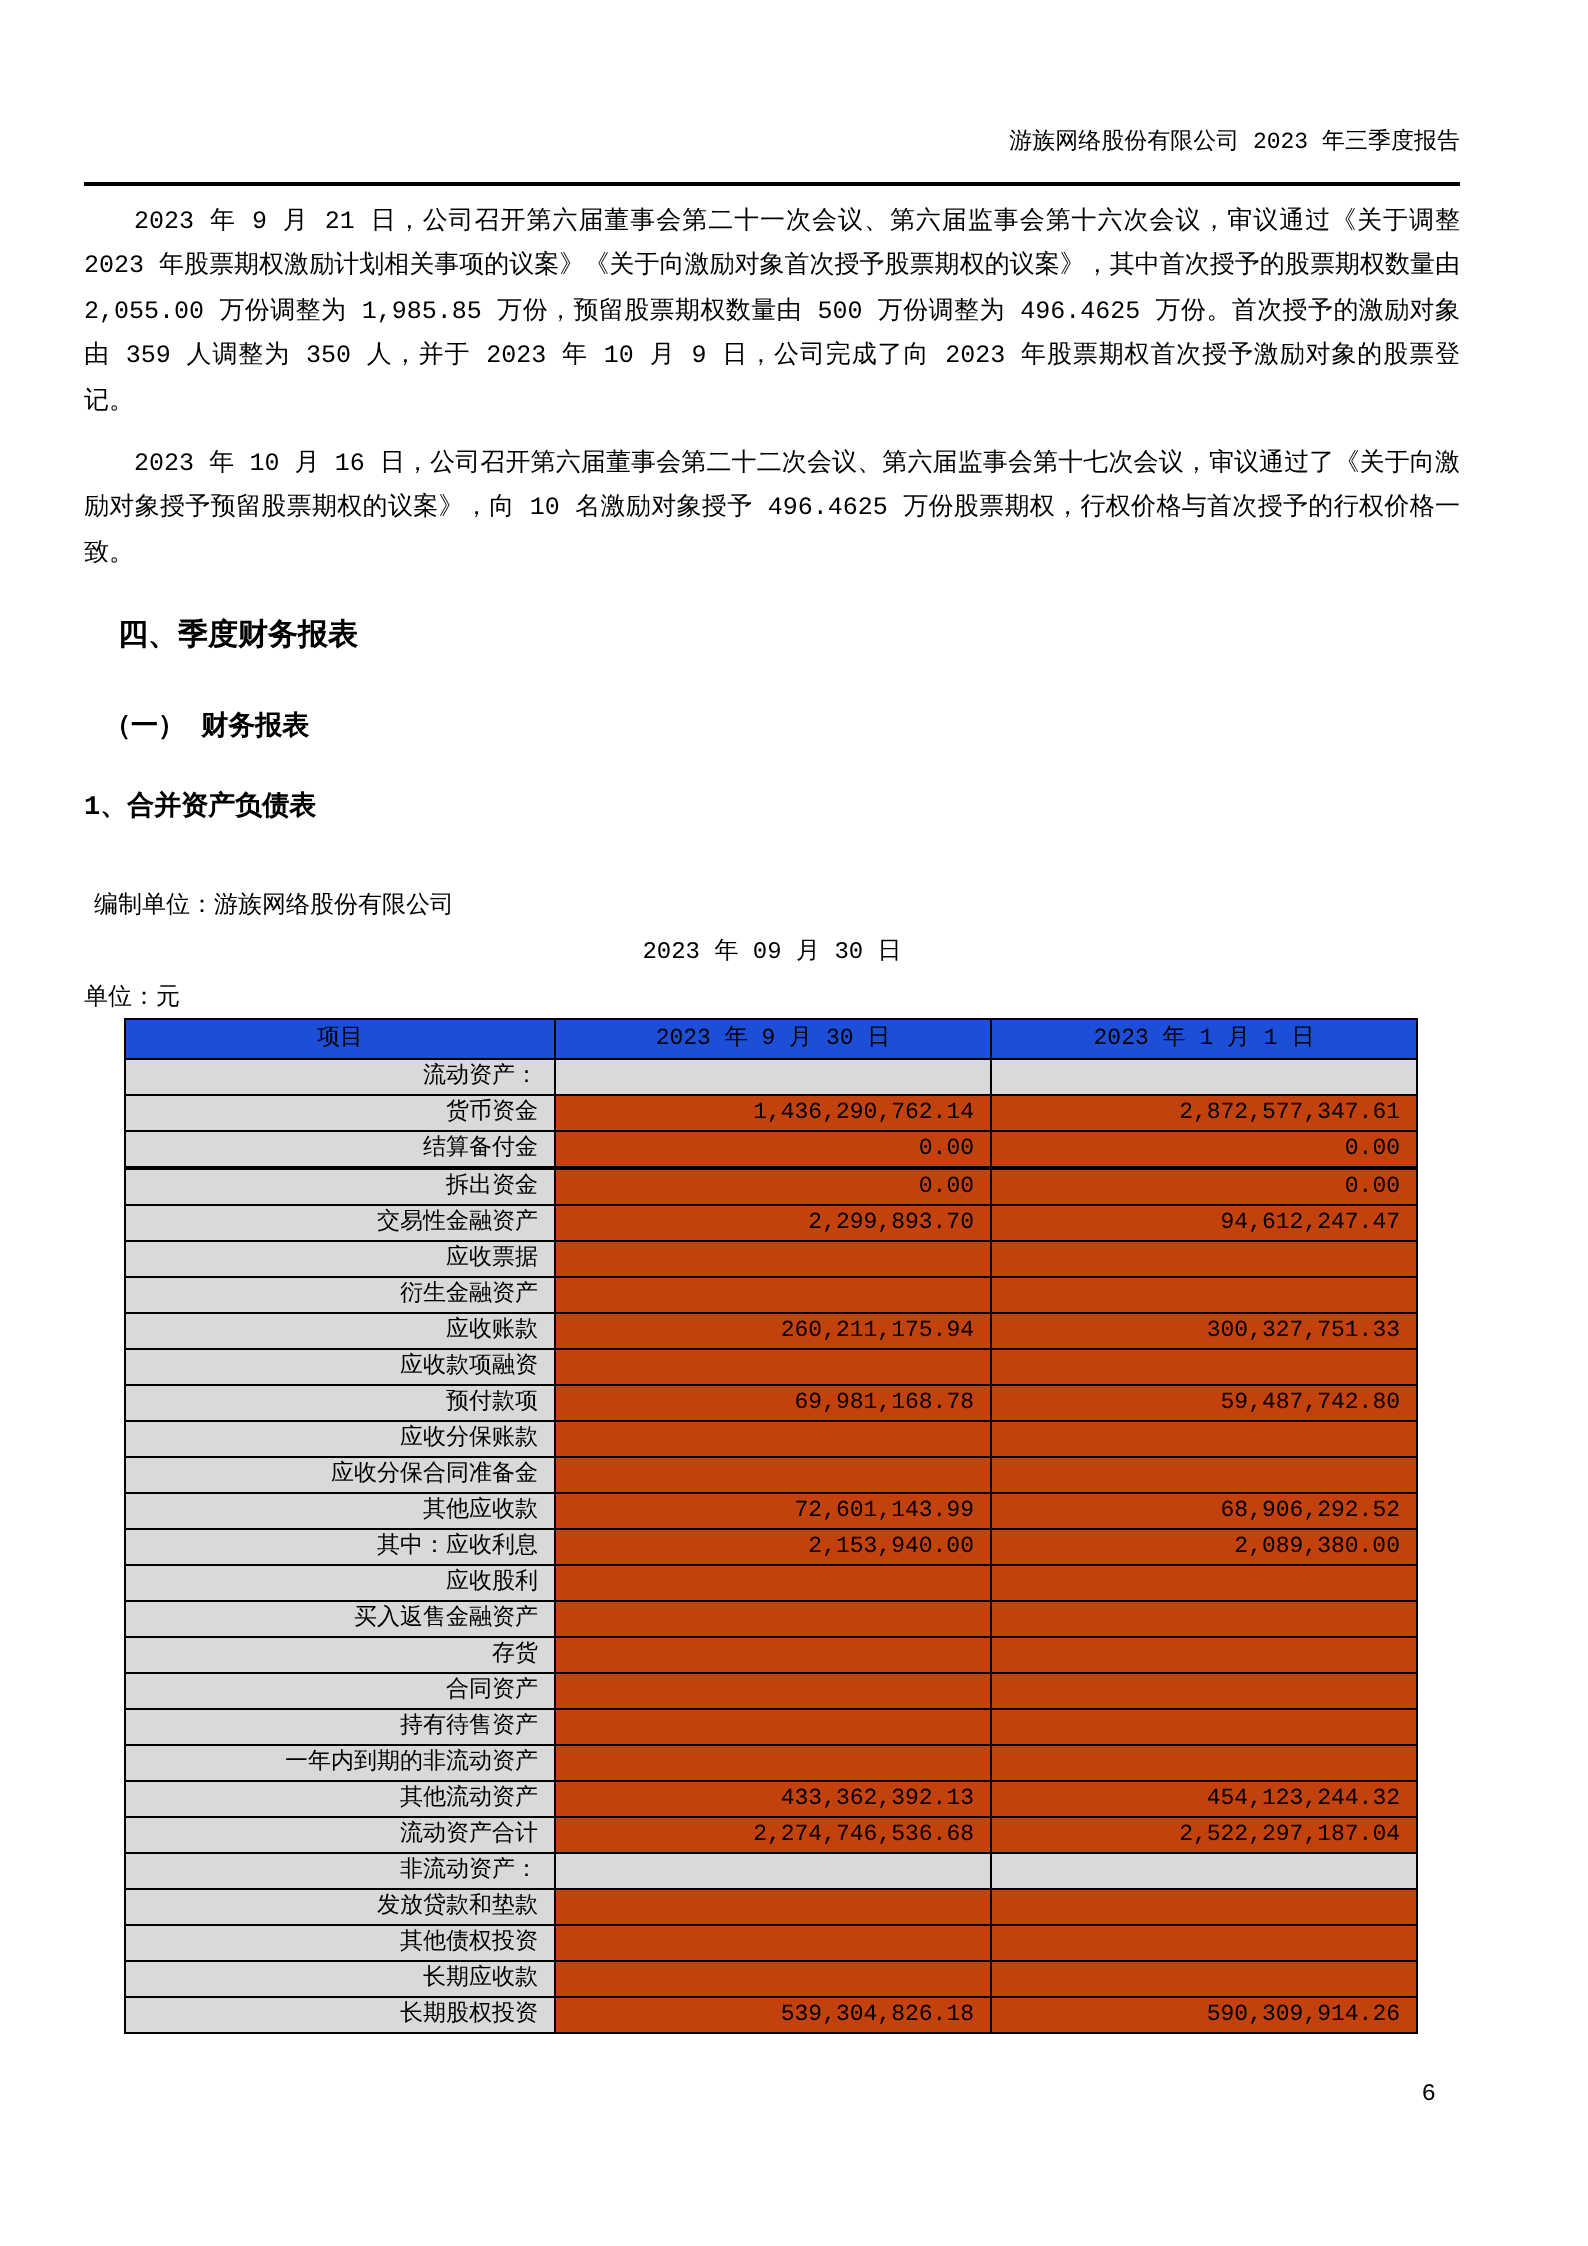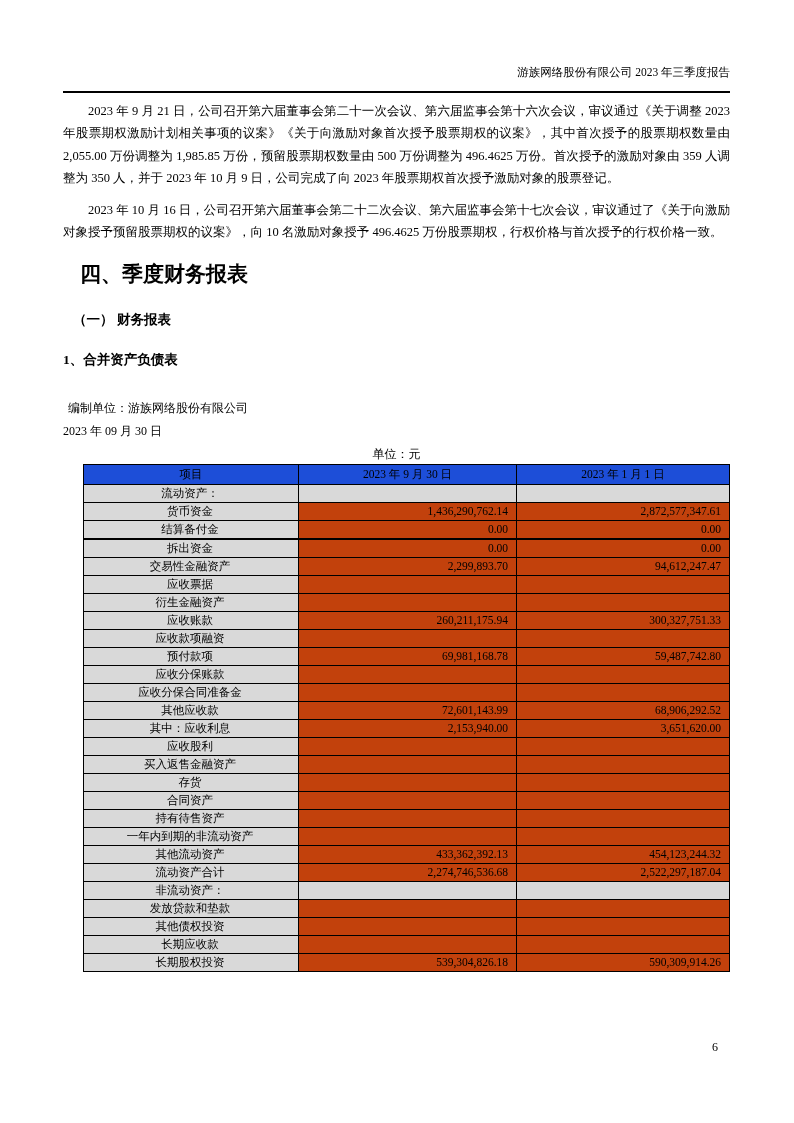--- a/index.html
+++ b/index.html
@@ -2,22 +2,22 @@
 <html><head>
 <meta charset="utf-8">
 <style>
   html,body{margin:0;padding:0;background:#ffffff;}
   .page{
     position:relative;
     width:794px;height:1082px;
     margin:0 auto;
     background:#ffffff;
     box-sizing:border-box;
-    padding:0 64px 0 63px;
-    font-family:Liberation Serif, serif;
+    padding:0 64px 0 42px;
+    font-family:Liberation Mono, monospace;
     color:#000;
     overflow:hidden;
   }
   .doc-header{
     margin-top:64px;
     text-align:right;
     font-size:11.5px;
     line-height:16px;
     padding-bottom:11px;
     border-bottom:2.5px solid #000;
@@ -25,42 +25,42 @@
   .body-text{
     font-size:12.5px;
     line-height:22.4px;
     text-align:justify;
     text-indent:2em;
     margin:0;
   }
   .p1{margin-top:7px;}
   .p2{margin-top:9px;}
   .h1{
-    font-size:21px;font-weight:bold;
+    font-size:15px;font-weight:bold;
     margin:21px 0 0 17px;line-height:20px;
   }
   .h2{
     font-size:13.5px;font-weight:bold;
     margin:27px 0 0 10px;line-height:18px;
   }
   .h3{
     font-size:13.5px;font-weight:bold;
     margin:22px 0 0 0;line-height:18px;
   }
   .prepared{
     font-size:12px;line-height:14px;
     margin:32px 0 0 5px;
   }
   .stmt-date{
     font-size:12px;line-height:14px;
-    margin-top:9px;text-align:left;
+    margin-top:9px;text-align:center;
   }
   .unit{
     font-size:12px;line-height:14px;
-    margin-top:9px;text-align:center;
+    margin-top:9px;text-align:left;
     margin-bottom:3px;
   }
   table.fin{
     width:646px;
     margin-left:20px;
     border-collapse:collapse;
     font-size:11.5px;
     table-layout:fixed;
   }
   table.fin th, table.fin td{
@@ -73,21 +73,21 @@
     white-space:nowrap;
   }
   table.fin{border:1.5px solid #000;}
   table.fin th{
     background:#1d4ed8;
     font-weight:normal;
     text-align:center;
     padding:1px 4px;
   }
   col.c1{width:215px;} col.c2{width:218px;} col.c3{width:213px;}
-  td.item{background:#d9d9d9;text-align:center;}
+  td.item{background:#d9d9d9;text-align:right;}
   td.val{background:#c2410c;text-align:right;}
   tr.section td{background:#d9d9d9;}
   td.ind1{padding-left:19px;}
   td.ind2{padding-left:31px;}
   td.ind3{padding-left:64px;}
   
   tbody tr:nth-child(4) td{border-top-width:2.5px;}
   .page-number{
     position:absolute;
     top:1040px;right:76px;
@@ -192,21 +192,21 @@
           <td class="val"></td>
         </tr>
         <tr>
           <td class="item ind1">其他应收款</td>
           <td class="val">72,601,143.99</td>
           <td class="val">68,906,292.52</td>
         </tr>
         <tr>
           <td class="item ind2">其中：应收利息</td>
           <td class="val">2,153,940.00</td>
-          <td class="val">3,651,620.00</td>
+          <td class="val">2,089,380.00</td>
         </tr>
         <tr>
           <td class="item ind3">应收股利</td>
           <td class="val"></td>
           <td class="val"></td>
         </tr>
         <tr>
           <td class="item ind1">买入返售金融资产</td>
           <td class="val"></td>
           <td class="val"></td>

